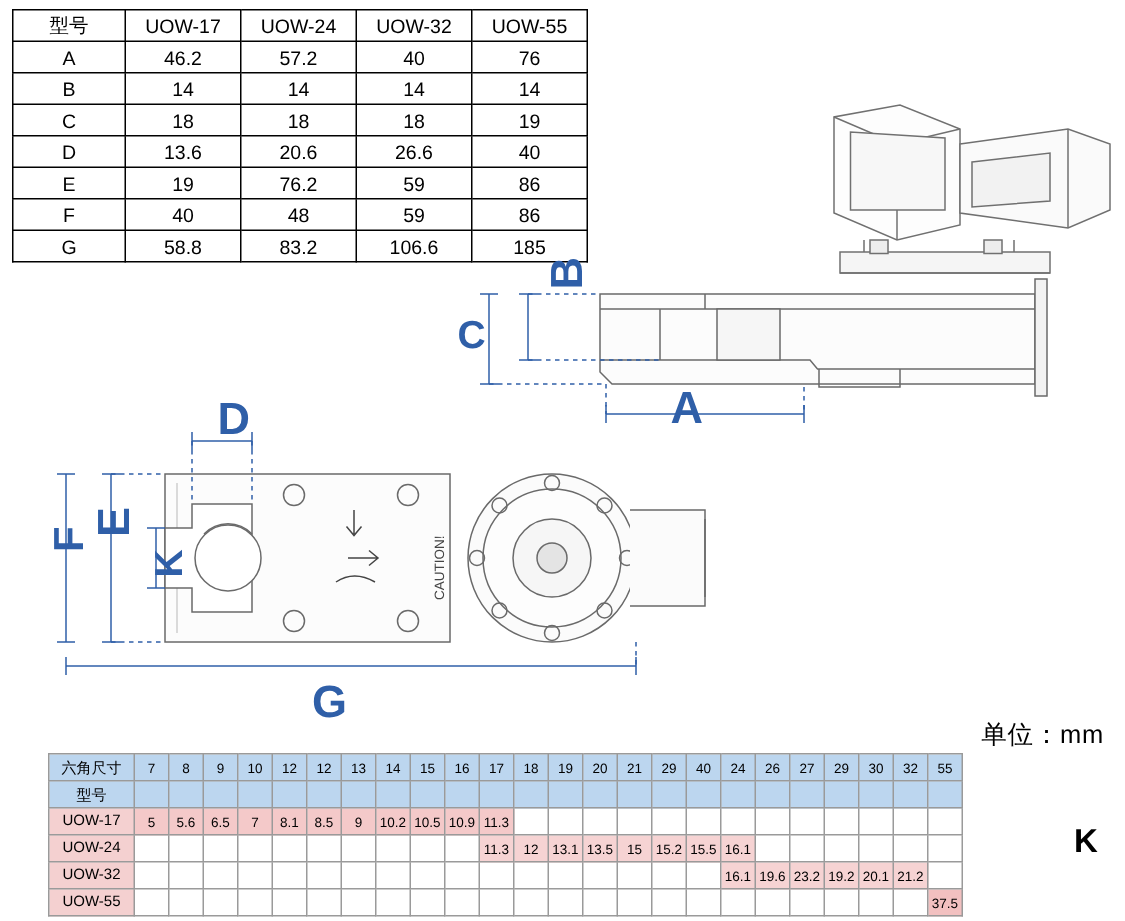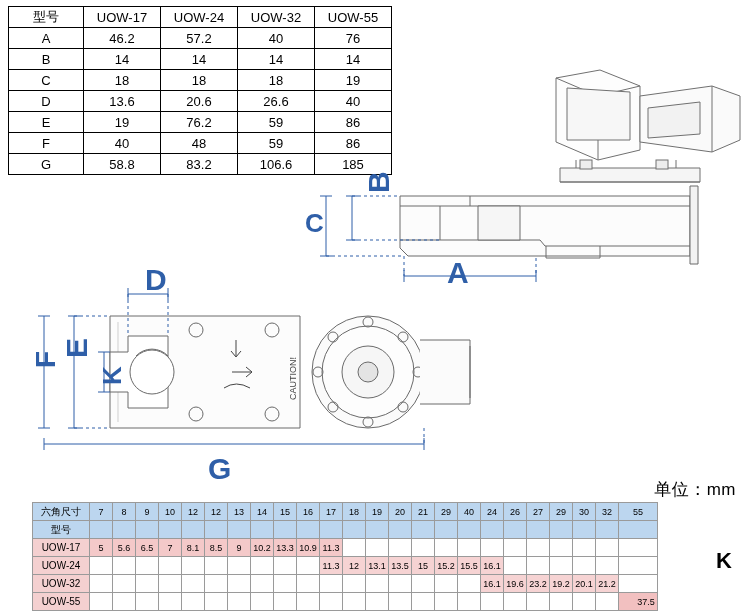--- a/index.html
+++ b/index.html
@@ -20,21 +20,21 @@
   .hex-wrap{position:absolute;left:4px;top:502px;}
   .hex-table{border-collapse:collapse;margin-left:28px;}
   .hex-table td{border:1px solid #9a9a9a;font-size:9px;text-align:center;height:17px;padding:0;color:#000;}
   .hex-table td.lbl{width:56px;background:#f4d0d0;font-size:10px;}
   .hex-table td.hd{background:#bcd6ef;width:22px;}
   .hex-table td.hd2{background:#bcd6ef;}
   .hex-table td.v{width:22px;}
   .hex-table td.f17{background:#f4c9c9;}
   .hex-table td.f24{background:#f6d3d3;}
   .hex-table td.f32{background:#f6d3d3;}
-  .hex-table td.f55{background:#f2c0c0;padding-left:16px;}
+  .hex-table td.f55{background:#f2c0c0;}
   .corner{background:#bcd6ef !important;}
 
   .kmark{position:absolute;left:716px;top:548px;font-size:22px;font-weight:bold;color:#000;}
 
   
   .dim{position:absolute;font-weight:bold;color:#2f5fa8;font-family:"Liberation Sans",sans-serif;}
   .dimA{left:447px;top:256px;font-size:30px;}
   .dimB{left:362px;top:193px;font-size:30px;transform:rotate(-90deg);transform-origin:left top;}
   .dimC{left:305px;top:208px;font-size:26px;}
   .dimD{left:145px;top:263px;font-size:30px;}
@@ -287,21 +287,21 @@
           <tr>
             <td class="lbl">UOW-17</td>
             <td class="v f17">5</td>
             <td class="v f17">5.6</td>
             <td class="v f17">6.5</td>
             <td class="v f17">7</td>
             <td class="v f17">8.1</td>
             <td class="v f17">8.5</td>
             <td class="v f17">9</td>
             <td class="v f17">10.2</td>
-            <td class="v f17">13.3</td>
+            <td class="v f17">10.5</td>
             <td class="v f17">10.9</td>
             <td class="v f17">11.3</td>
             <td class="v "></td>
             <td class="v "></td>
             <td class="v "></td>
             <td class="v "></td>
             <td class="v "></td>
             <td class="v "></td>
             <td class="v "></td>
             <td class="v "></td>

